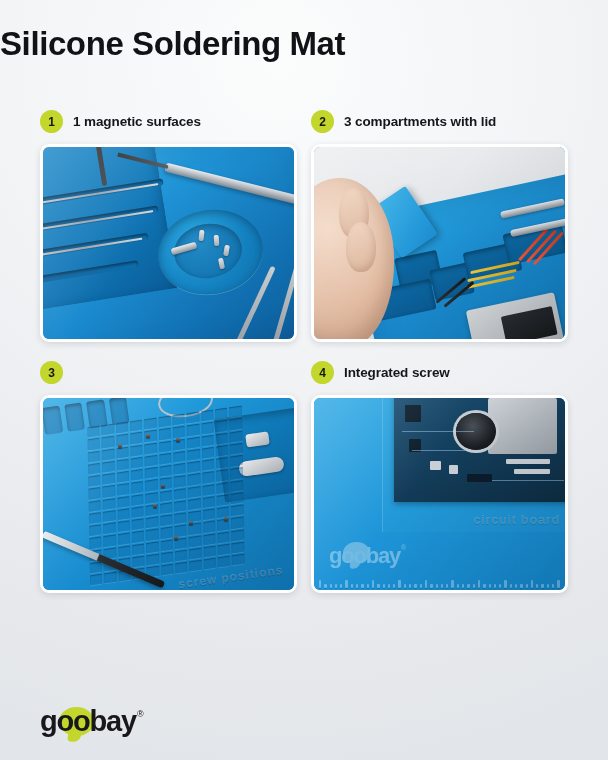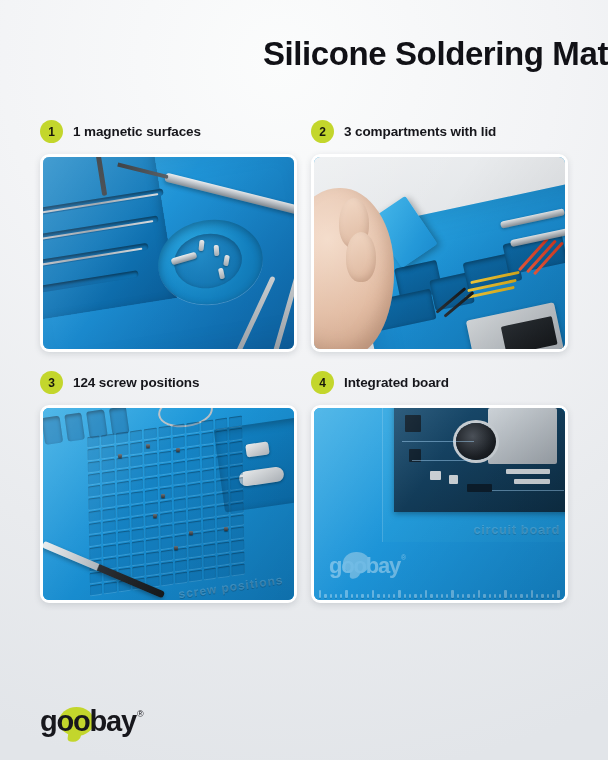--- a/index.html
+++ b/index.html
@@ -7,21 +7,21 @@
   body {
     font-family:"Liberation Sans", sans-serif;
     background:
       radial-gradient(120% 95% at 46% 8%, #fbfcfc 0%, #f3f4f6 38%, #e9ebee 72%, #e2e5e9 100%);
     color:#121216;
     overflow:hidden;
     position:relative;
   }
 
   
-  .header { padding-top:36px; text-align:right; }
+  .header { padding-top:26px; text-align:left; }
   .title {
     font-size:33px; font-weight:700; letter-spacing:-0.4px;
     color:#111116; line-height:1.12;
   }
   .subtitle {
     font-size:22px; font-weight:400; color:#4d4d54;
     margin-top:8px; letter-spacing:-0.1px;
   }
 
   
@@ -390,21 +390,20 @@
         </div>
         <div class="p2-chip"></div>
         <div class="sheen"></div>
       </div>
     </div>
   </div>
 
   <div class="cell">
     <div class="cap">
       <div class="badge">3</div>
-      <div class="cap-text">124 screw positions</div>
     </div>
     <div class="photo">
       <div class="scene">
         <div class="p3-mat"></div>
         <div class="p3-slots">
           <i></i>
             <i></i>
             <i></i>
             <i></i>
         </div>
@@ -568,21 +567,21 @@
         <div class="p3-driver"></div>
         <div class="emboss3">screw positions</div>
         <div class="sheen"></div>
       </div>
     </div>
   </div>
 
   <div class="cell">
     <div class="cap">
       <div class="badge">4</div>
-      <div class="cap-text">Integrated board</div>
+      <div class="cap-text">Integrated screw</div>
     </div>
     <div class="photo">
       <div class="scene">
         <div class="p4-mat"></div>
         <div class="p4-inner"></div>
         <div class="p4-board">
           <div class="pcb-silver"></div>
           <div class="pcb-cam"></div>
           <div class="pcb-dark" style="left:6%;top:10%;width:9%;height:16%"></div>
           <div class="pcb-dark" style="left:8%;top:42%;width:7%;height:12%"></div>

